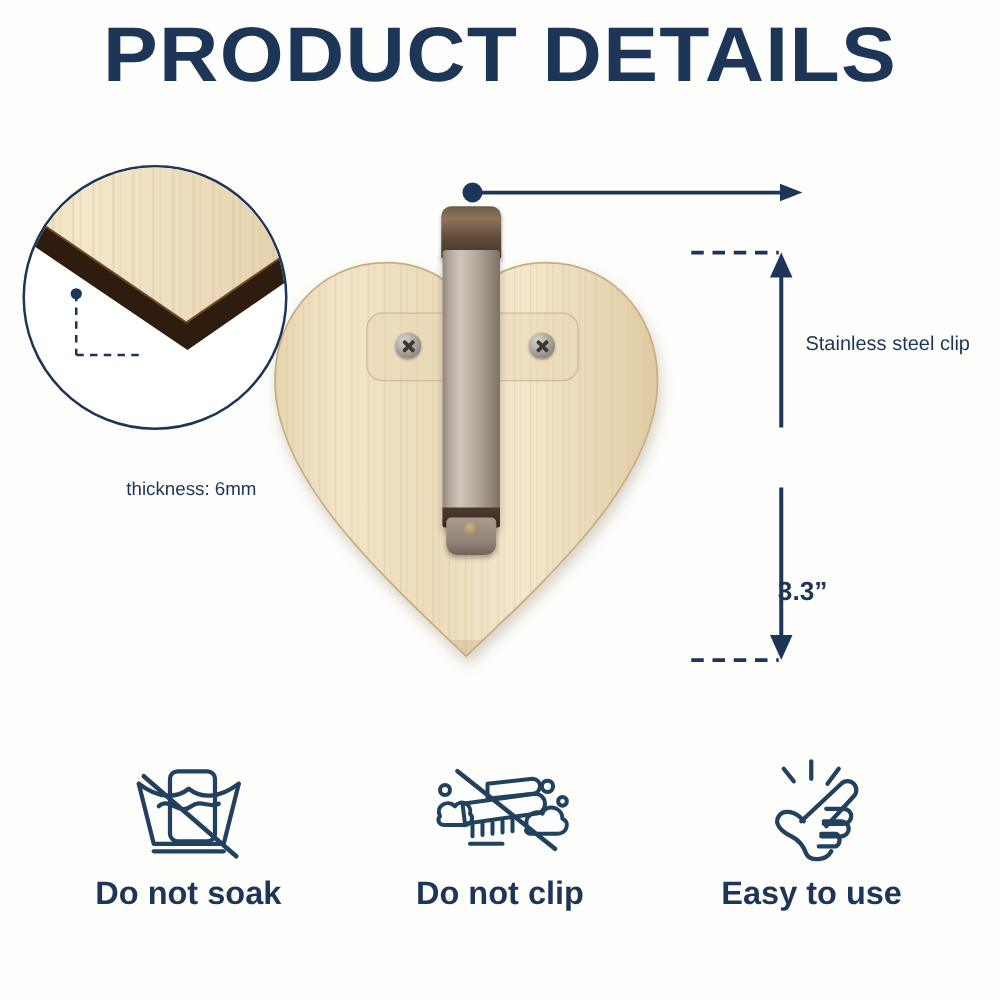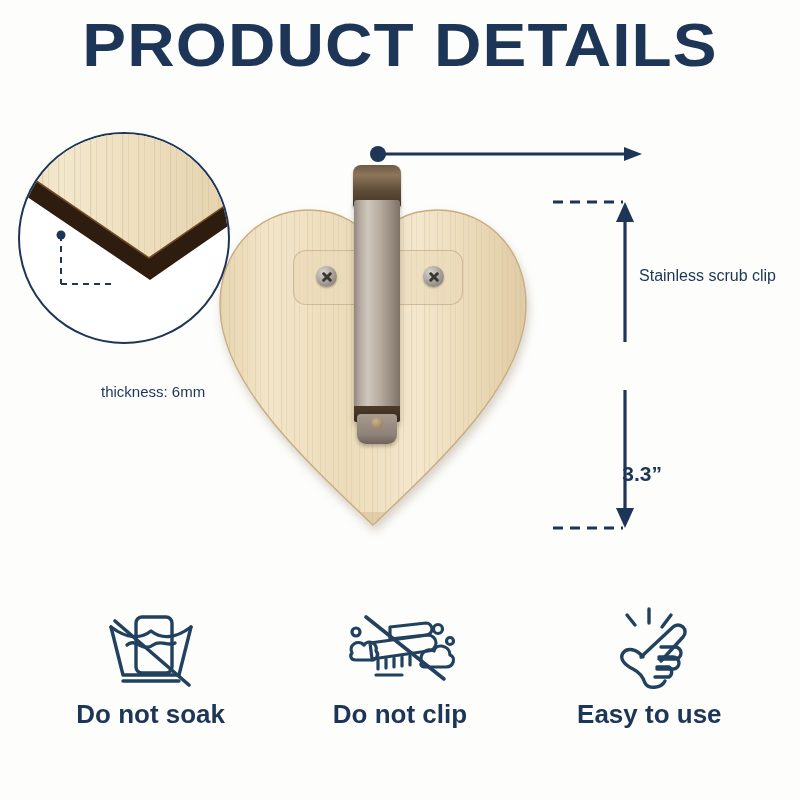--- a/index.html
+++ b/index.html
@@ -330,21 +330,21 @@
 
     <div class="navy-text" id="thickness-label">thickness: 6mm</div>
 
     <svg style="position:absolute;left:360px;top:30px;" width="290" height="30">
       <circle cx="18" cy="14" r="8" fill="#1d3557"></circle>
       <line x1="22" y1="14" x2="268" y2="14" stroke="#1d3557" stroke-width="3"></line>
       <polygon points="282,14 264,7 264,21" fill="#1d3557"></polygon>
     </svg>
 
     <div class="navy-text" id="clip-note">
-      <div>Stainless scrub clip</div>
+      <div>Stainless steel clip</div>
     </div>
 
     <svg style="position:absolute;left:545px;top:80px;" width="110" height="350">
 
       <line x1="8" y1="12" x2="78" y2="12" stroke="#1d3557" stroke-width="3" stroke-dasharray="10,7"></line>
 
       <line x1="8" y1="338" x2="78" y2="338" stroke="#1d3557" stroke-width="3" stroke-dasharray="10,7"></line>
 
       <polygon points="80,12 71,32 89,32" fill="#1d3557"></polygon>
       <line x1="80" y1="30" x2="80" y2="152" stroke="#1d3557" stroke-width="3.2"></line>

